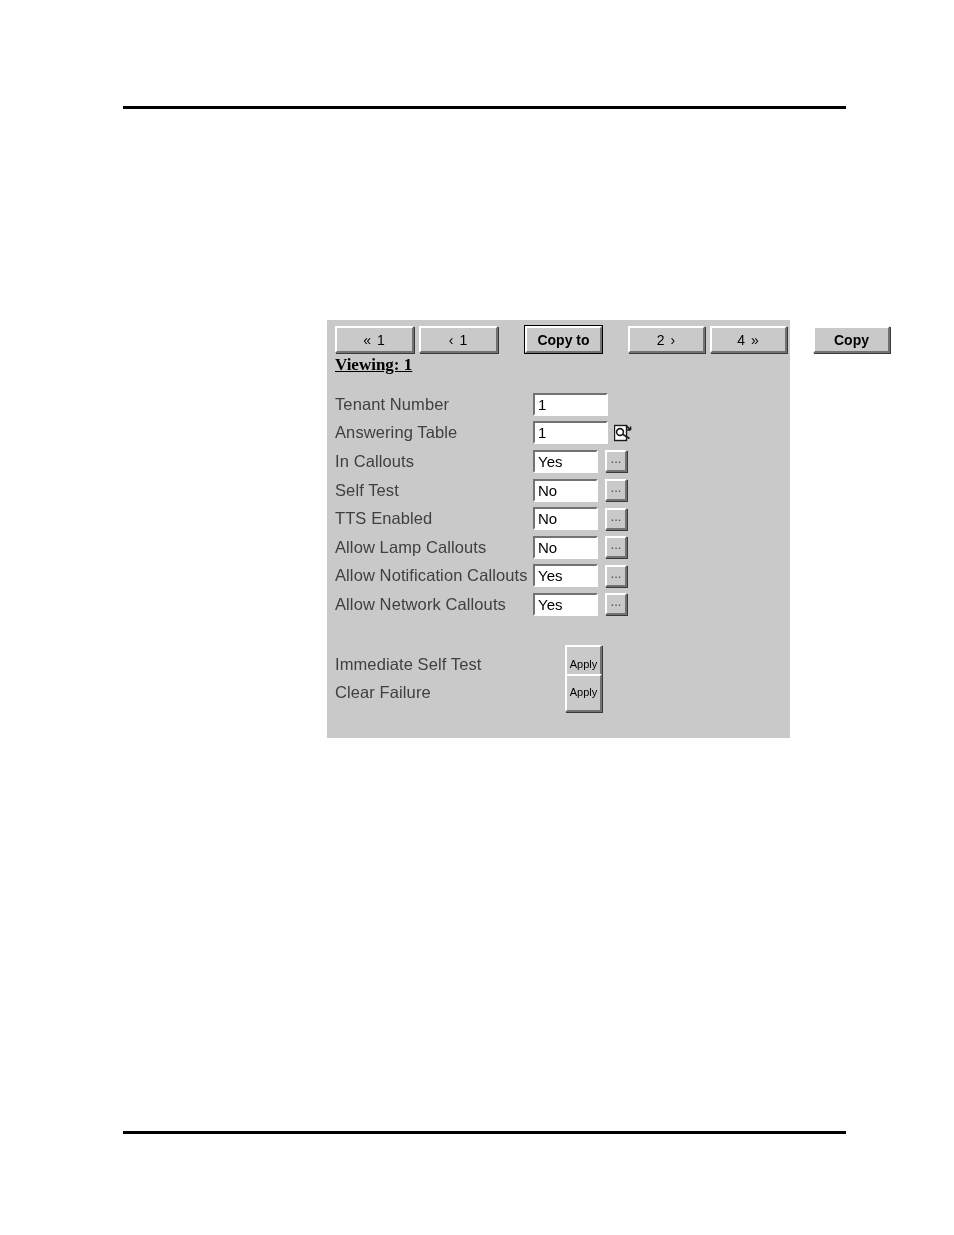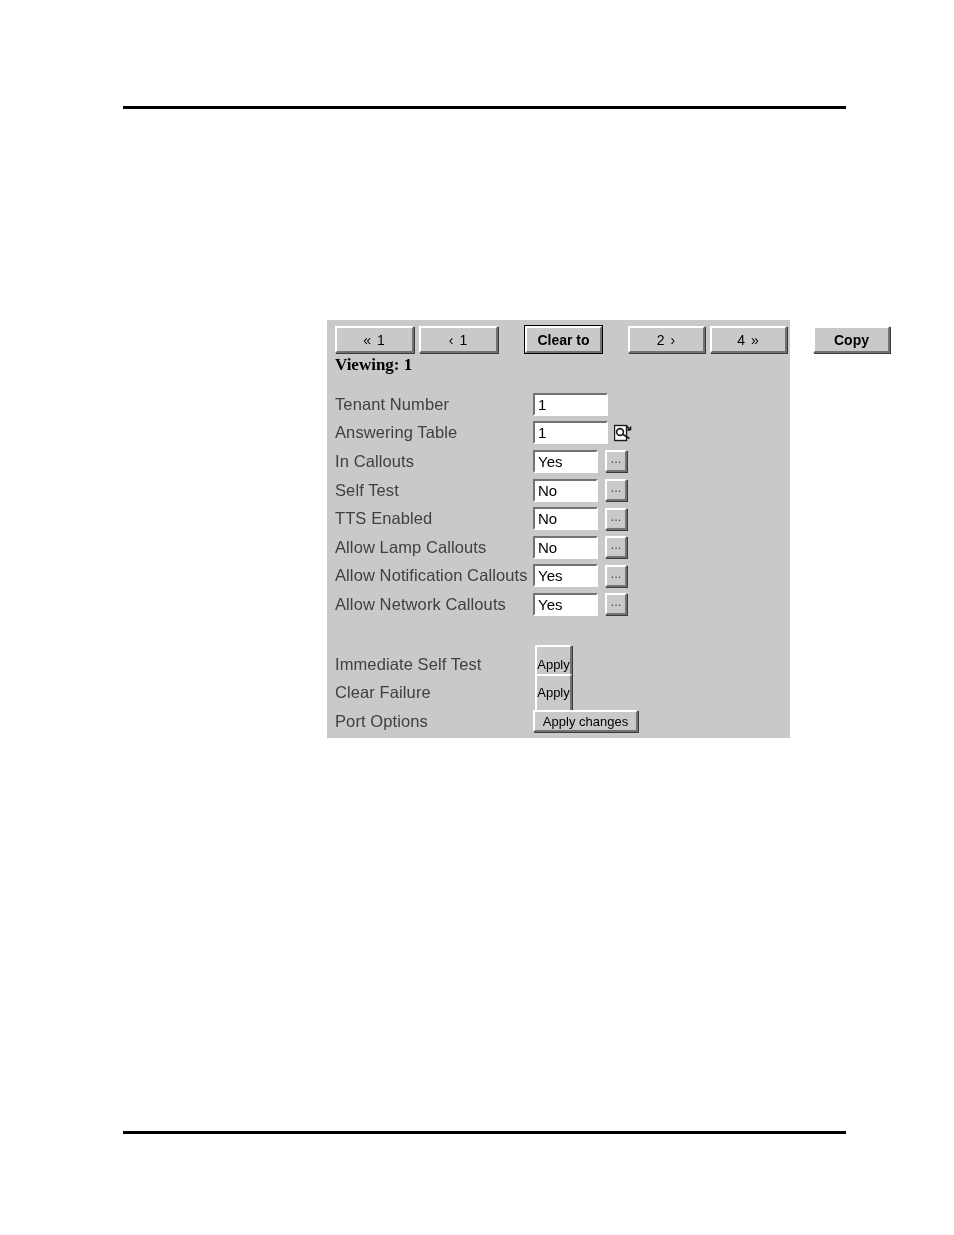--- a/index.html
+++ b/index.html
@@ -82,20 +82,21 @@
   
   #viewing-label {
     position: absolute;
     left: 8px;
     top: 35px;
     font-family: "Liberation Serif", serif;
     font-weight: bold;
     font-size: 17px;
     color: #000000;
     white-space: nowrap;
+    text-decoration: underline;
   }
 
   
   #form-rows {
     position: absolute;
     left: 8px;
     top: 70px;
     width: 447px;
   }
   .form-row {
@@ -167,40 +168,41 @@
   }
   .action-row {
     position: relative;
     height: 28.6px;
     display: flex;
     align-items: center;
   }
   .btn-apply {
     width: 37px;
     height: 38px;
-    font-size: 13px;
+    font-size: 11px;
+    margin-left: 30px;
   }
   .btn-apply-changes {
     width: 105px;
     height: 22px;
     font-size: 13px;
   }
 </style>
 </head>
 <body>
 
 <div class="page-rule top"></div>
 <div class="page-rule bottom"></div>
 
 <div id="app-panel">
 
   <div id="nav-toolbar">
     <div class="btn nav-first">« 1</div>
     <div class="btn nav-prev">‹ 1</div>
-    <div class="btn nav-moveto">Clear to</div>
+    <div class="btn nav-moveto">Copy to</div>
     <div class="btn nav-next">2 ›</div>
     <div class="btn nav-last">4 »</div>
     <div class="btn nav-copy">Copy</div>
   </div>
 
   <div id="viewing-label">Viewing: 1</div>
 
   <div id="form-rows">
       <div class="form-row">
         <div class="row-label">Tenant Number</div>
@@ -270,21 +272,15 @@
         <div class="row-control" style="left: 200px;">
           <div class="btn btn-apply">Apply</div>
         </div>
       </div>
       <div class="action-row">
         <div class="row-label">Clear Failure</div>
         <div class="row-control" style="left: 200px;">
           <div class="btn btn-apply">Apply</div>
         </div>
       </div>
-      <div class="action-row">
-        <div class="row-label">Port Options</div>
-        <div class="row-control" style="left: 198px;">
-          <div class="btn btn-apply-changes">Apply changes</div>
-        </div>
-      </div>
     </div>
 
 </div>
 
 </body></html>

